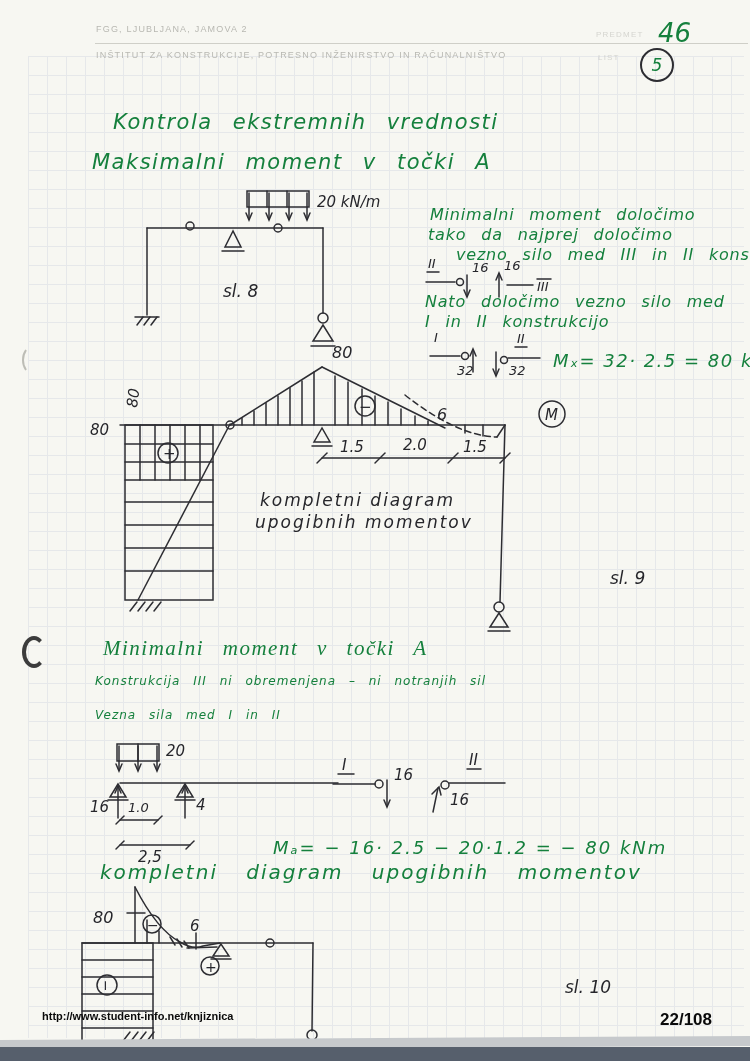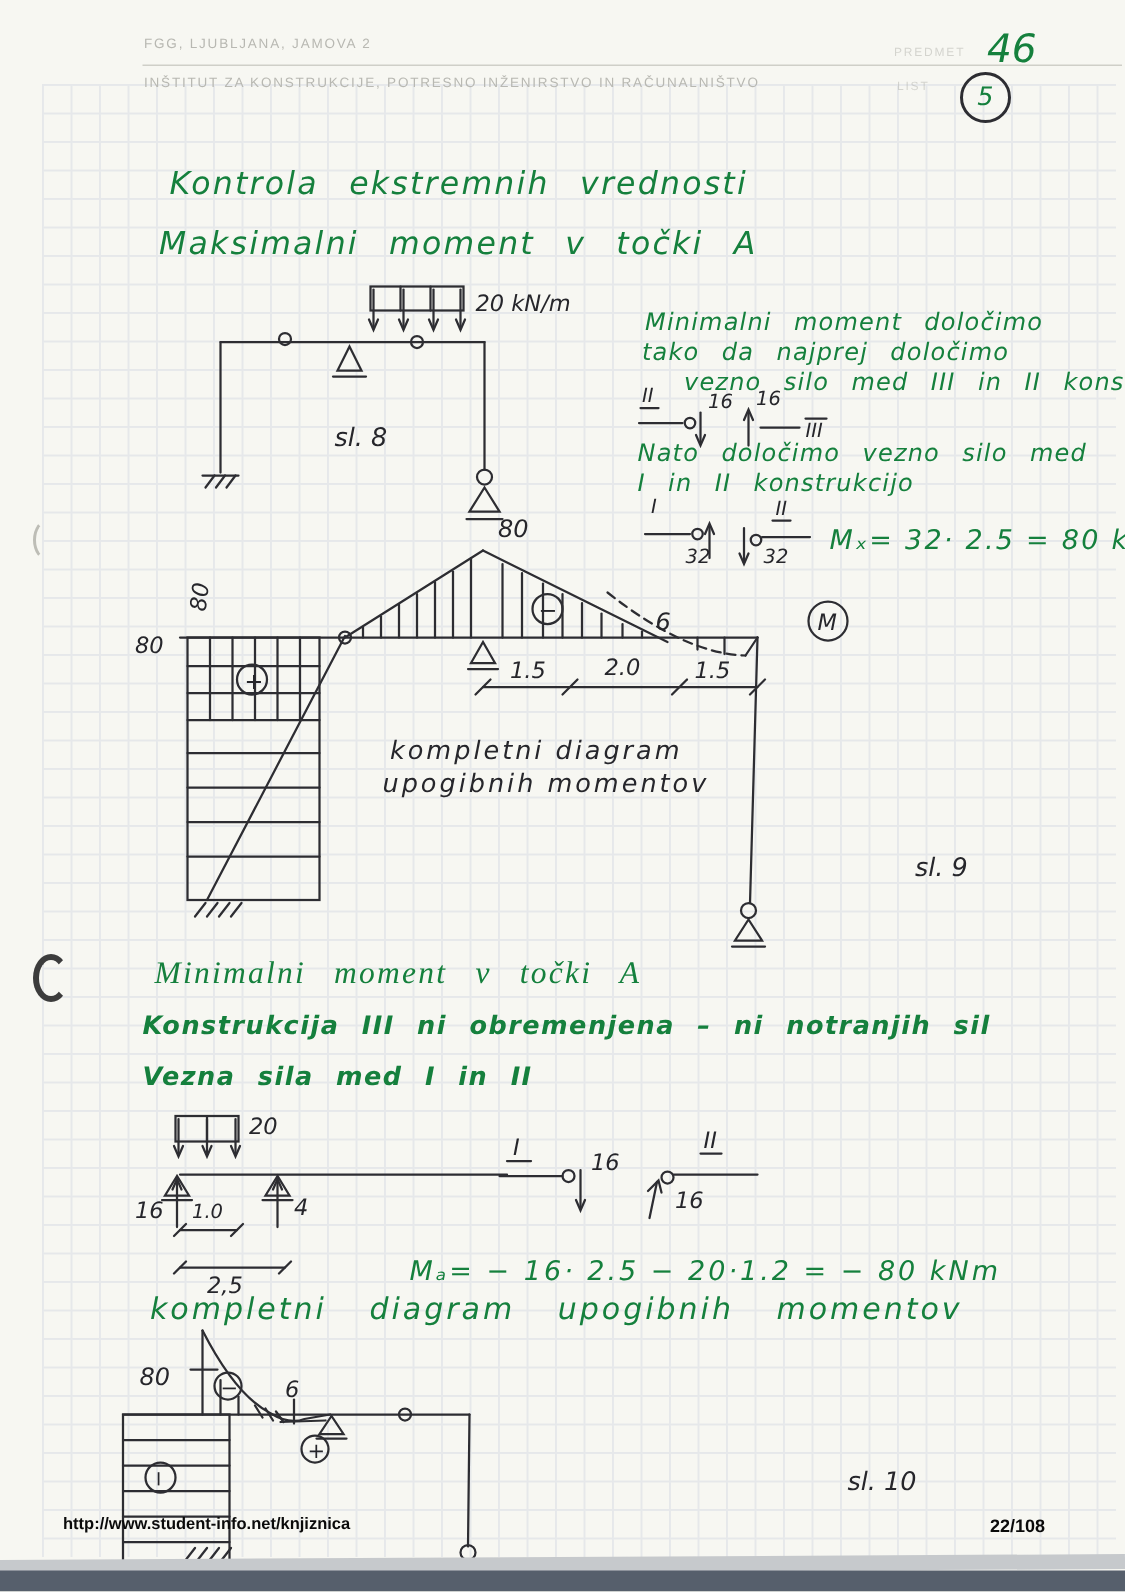--- a/index.html
+++ b/index.html
@@ -11,21 +11,21 @@
     background-image:linear-gradient(#d6dbe4 1px,transparent 1px),
                      linear-gradient(90deg,#d6dbe4 1px,transparent 1px);
     background-size:19px 19px;}
   
   .printed{color:#b8b8b2;font-family:"Liberation Sans",sans-serif;
            letter-spacing:1.2px;font-size:9px;}
   .hw{font-family:"DejaVu Sans",sans-serif;font-style:italic;color:#15803d;
       white-space:nowrap;}
   .t-title{font-size:21px;letter-spacing:1.5px;word-spacing:12px;}
   .t-note{font-size:16px;letter-spacing:.8px;word-spacing:9px;}
-  .t-body{font-size:17px;letter-spacing:1px;word-spacing:8px;font-weight:bold;}
+  .t-body{font-size:12px;letter-spacing:1px;word-spacing:8px;}
   .t-formula{font-size:18px;letter-spacing:1.5px;}
   .t-caption{font-size:20px;letter-spacing:2px;word-spacing:20px;}
   svg line,svg path,svg rect,svg circle,svg polygon,svg polyline{
     stroke:#2d2d32;fill:none;stroke-width:1.5;stroke-linecap:round;}
   svg text{stroke:none;fill:#26262b;font-family:"DejaVu Sans",sans-serif;
     font-style:italic;}
   .hole{border:2px solid #bdbdb6;border-right-color:transparent;
         border-top-color:transparent;border-bottom-color:transparent;
         border-radius:50%;}
   .hole2{border:4px solid #3c3c3c;border-right-color:transparent;
@@ -46,21 +46,21 @@
 
 <div class="abs printed" style="left:96px;top:24px;">FGG, LJUBLJANA, JAMOVA 2</div>
 <div class="abs hline" style="left:95px;top:43px;width:653px;"></div>
 <div class="abs printed" style="left:96px;top:50px;">INŠTITUT ZA KONSTRUKCIJE, POTRESNO INŽENIRSTVO IN RAČUNALNIŠTVO</div>
 <div class="abs printed" style="left:596px;top:30px;font-size:8px;opacity:.55;">PREDMET</div>
 <div class="abs printed" style="left:598px;top:53px;font-size:8px;opacity:.55;">LIST</div>
 <div class="abs hw" style="left:658px;top:18px;font-size:26px;">46</div>
 <div class="abs hw" style="left:640px;top:48px;width:30px;height:30px;border:2px solid #2d2d32;border-radius:50%;text-align:center;line-height:30px;font-size:17px;">5</div>
 
 <div class="abs hw t-title" style="left:113px;top:110px;">Kontrola ekstremnih vrednosti</div>
-<div class="abs hw t-title" style="left:106px;top:150px;text-align:right;">Maksimalni moment v točki A</div>
+<div class="abs hw t-title" style="left:92px;top:150px;text-align:right;">Maksimalni moment v točki A</div>
 
 <svg class="abs" style="left:105px;top:185px;" width="345" height="170">
   <g>
     <rect x="142" y="6" width="62" height="16"></rect>
     <line x1="162" y1="6" x2="162" y2="22"></line>
       <line x1="182" y1="6" x2="182" y2="22"></line>
     <g>
       <line x1="144" y1="8" x2="144" y2="34"></line>
         <path d="M141 28 L144 35 L147 28"></path>
       <line x1="164" y1="8" x2="164" y2="34"></line>
@@ -362,16 +362,16 @@
   <g stroke-width="1.2">
     <line x1="48" y1="166" x2="55" y2="157"></line>
       <line x1="56" y1="166" x2="63" y2="157"></line>
     <line x1="64" y1="166" x2="71" y2="157"></line>
       <line x1="72" y1="166" x2="79" y2="157"></line>
   </g>
   <text x="490" y="118" font-size="17">sl. 10</text>
 </svg>
 
 <div id="footer-url" class="abs" style="left:42px;top:1010px;">http://www.student-info.net/knjiznica</div>
-<div id="footer-page" class="abs" style="left:660px;top:1010px;font-size:12px;">22/108</div>
+<div id="footer-page" class="abs" style="left:660px;top:1010px;font-size:17px;">22/108</div>
 
 <div id="strip-light" class="abs" style="left:0;top:1038px;width:750px;height:10px;"></div>
 <div id="strip-dark" class="abs" style="left:0;top:1047px;width:750px;height:14px;"></div>
 
 </body></html>

